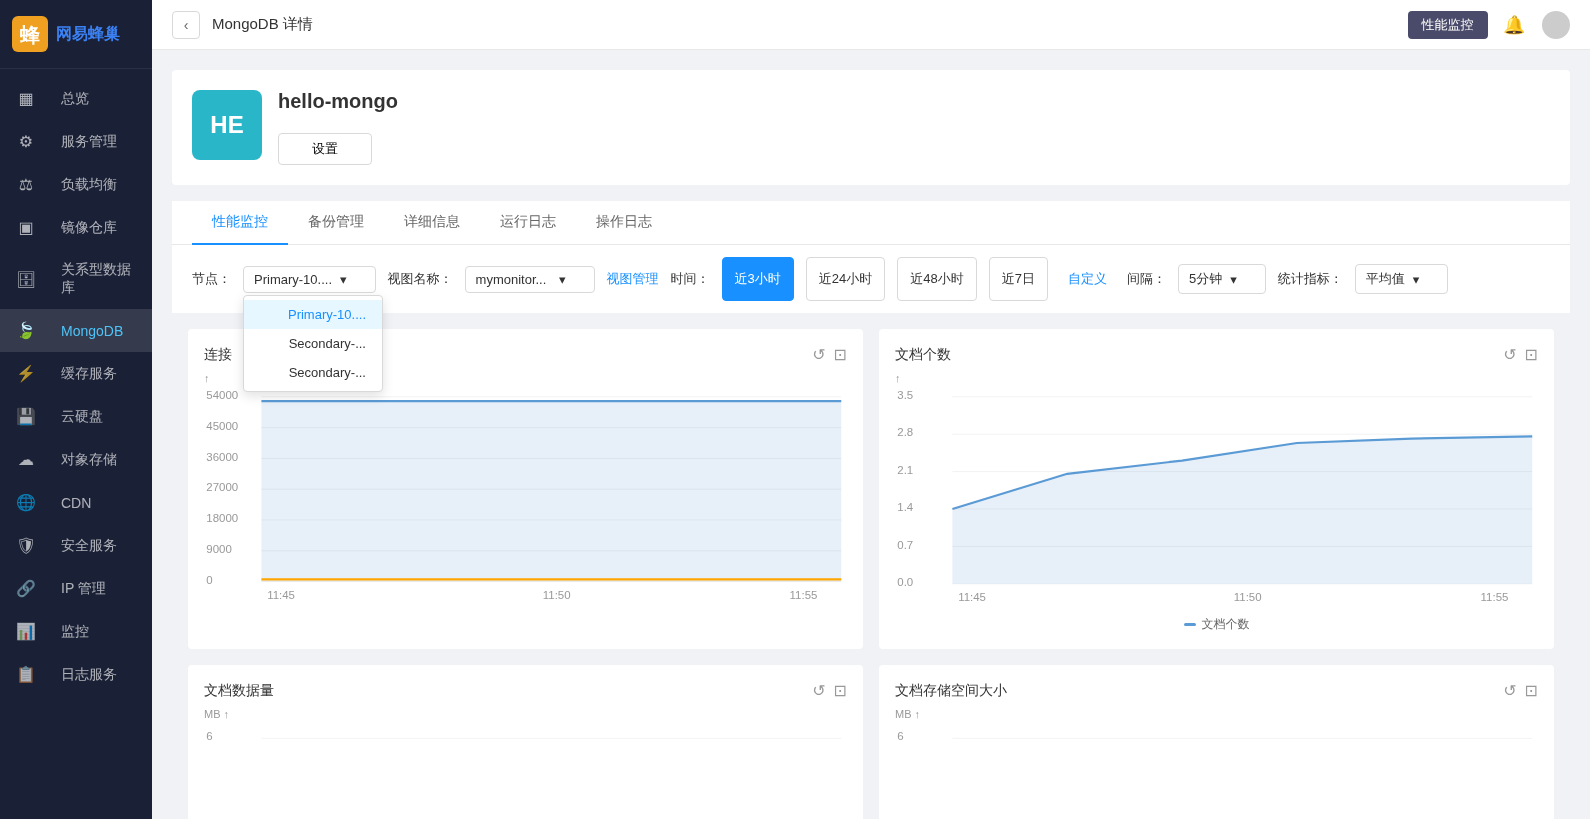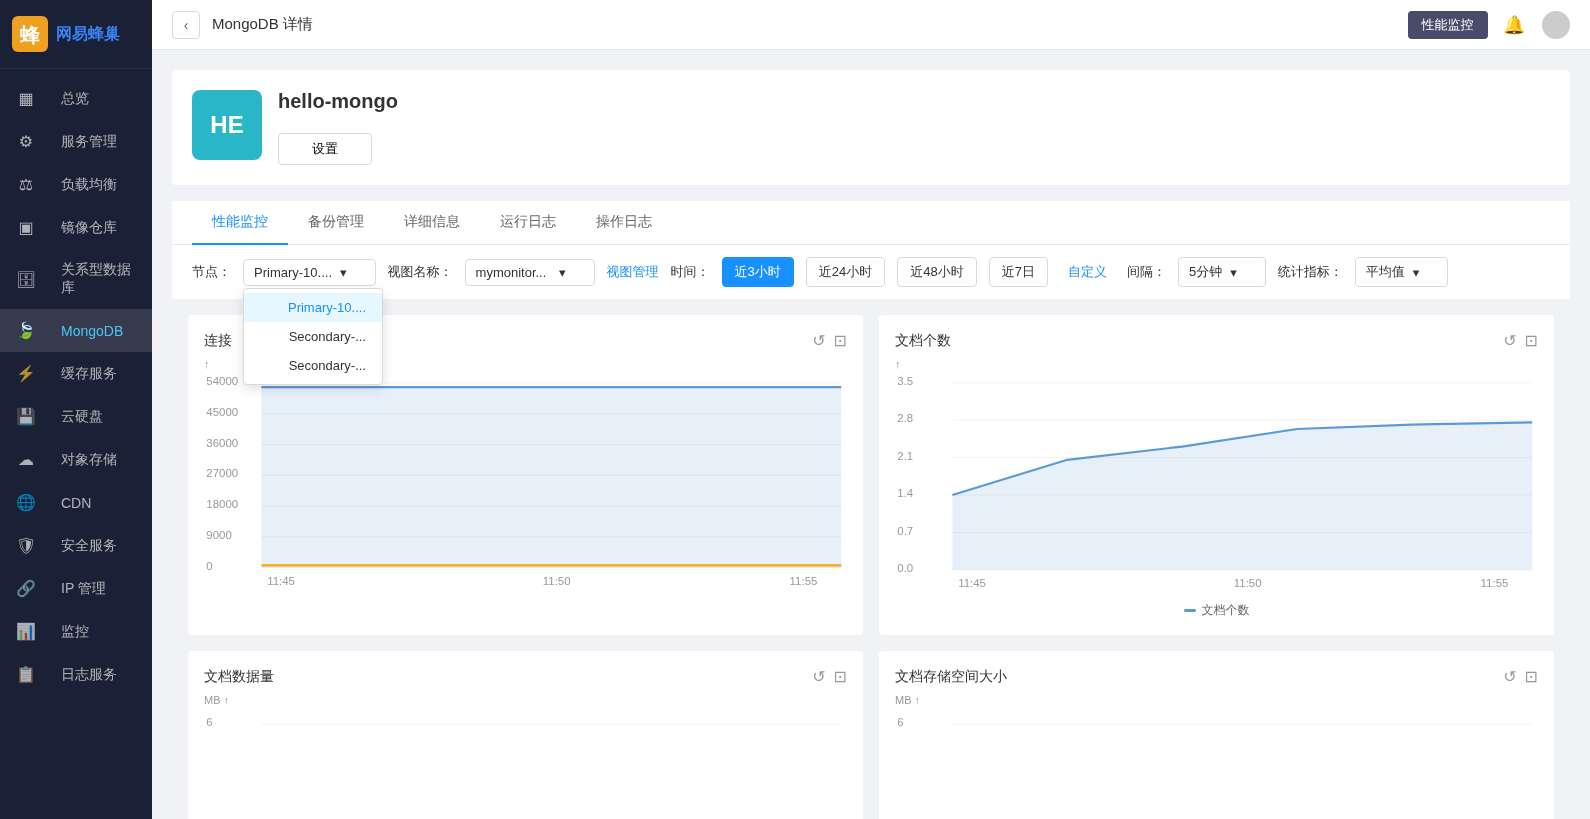--- a/index.html
+++ b/index.html
@@ -259,21 +259,21 @@
     }
     .dropdown-item.selected { color: #1890ff; background: #e6f7ff; }
     .view-manage-link {
       color: #1890ff;
       cursor: pointer;
       font-size: 13px;
     }
     .time-btn {
       border: 1px solid #d9d9d9;
       background: #fff;
-      padding: 5px 12px;
+      padding: 12px 12px;
       border-radius: 4px;
       cursor: pointer;
       font-size: 13px;
       color: #333;
     }
     .time-btn.active {
       background: #1890ff;
       color: #fff;
       border-color: #1890ff;
     }

